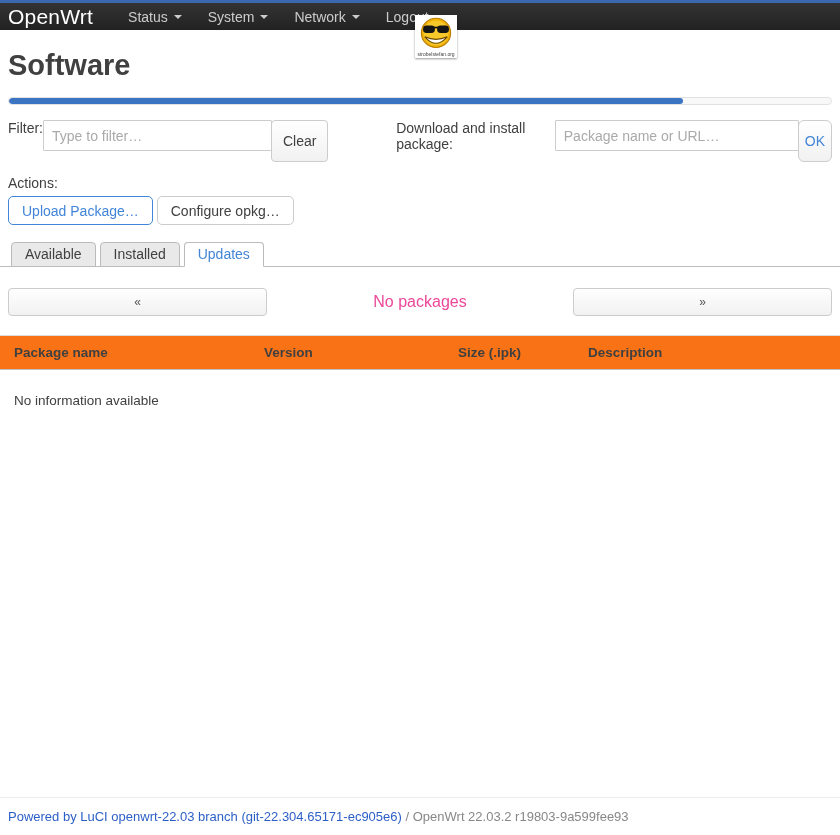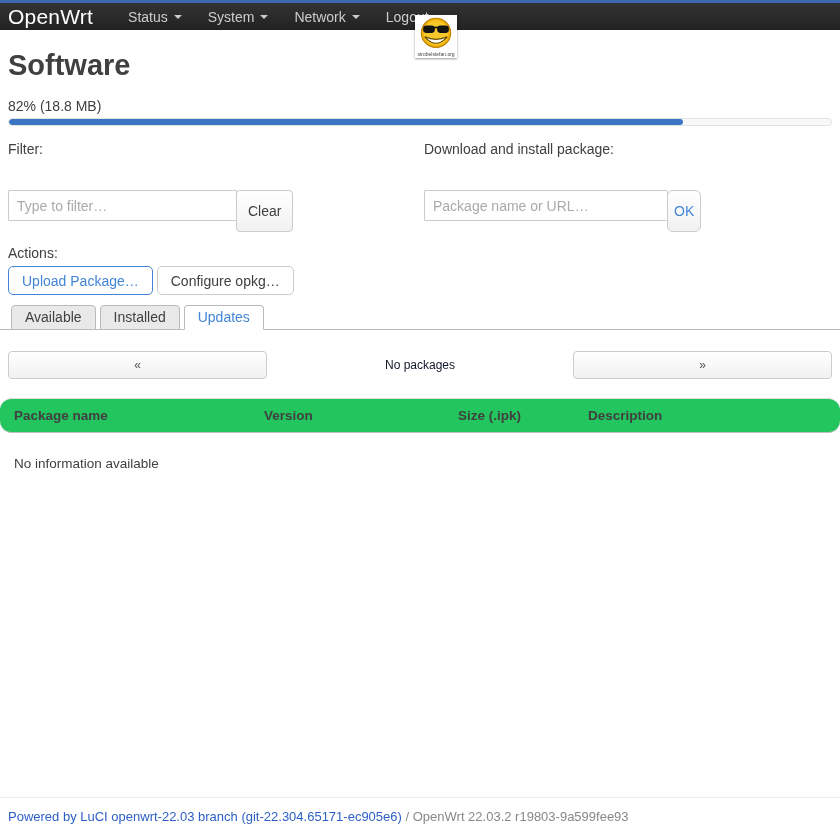--- a/index.html
+++ b/index.html
@@ -46,21 +46,21 @@
   main{padding:0 8px;}
   h1{font-size:29px;font-weight:bold;margin:19px 0 15px;color:var(--text);}
   .fs-label,.fs-value{font-size:14px;line-height:18px;}
   .progress{
     margin-top:3px;height:8px;border:1px solid #e2e2e2;border-radius:4px;
     background:#f8f8f8;overflow:hidden;
   }
   .progress-fill{height:100%;background:var(--progress);border-radius:4px;}
   
   .controls{display:flex;margin-top:15px;}
-  .ctl-group{display:flex;flex-direction:column;gap:28px;}
+  .ctl-group{display:flex;flex-direction:row;}
   .ctl-group.left{width:416px;}
   .ctl-label{margin-bottom:5px;font-size:14px;}
   .input-row{display:flex;align-items:stretch;}
   input[type=text]{
     height:31px;border:1px solid var(--border);border-radius:1px;
     padding:0 8px;font-size:14px;color:var(--text);outline:none;
     font-family:"Liberation Sans",sans-serif;
   }
   input[type=text]::placeholder{color:#aaa;}
   .flt-input{width:229px;}
@@ -72,39 +72,38 @@
   }
   .btn-attached{height:42px;margin-left:-1px;padding:0 11px;}
   .btn-ok{color:var(--accent);padding:0 6px;border-radius:6px;}
   
   .actions{margin-top:13px;}
   .action-row{display:flex;margin-top:5px;}
   .btn-action{height:29px;padding:0 13px;margin-right:4px;background:#fff;border-radius:5px;}
   .btn-green{color:var(--green);border-color:var(--green);}
   .btn-blue{color:var(--accent);border-color:var(--accent);}
   
-  .tabs{margin-top:10px;border-bottom:1px solid #bbb;display:flex;padding-left:3px;margin-left:-8px;margin-right:-8px;}
+  .tabs{margin-top:17px;border-bottom:1px solid #bbb;display:flex;padding-left:3px;margin-left:-8px;margin-right:-8px;}
   .tabs{padding-left:11px;}
   .tab{
     font-size:14px;padding:3px 13px 4px;margin-right:4px;margin-bottom:-1px;
     border:1px solid #bbb;border-radius:4px 4px 0 0;background:#e9e9e9;
     color:var(--text);cursor:pointer;
   }
   .tab.active{background:#fff;color:var(--accent);border-bottom:1px solid #fff;}
   
   .pager{display:flex;align-items:center;justify-content:space-between;margin-top:21px;}
   .pager-btn{width:259px;height:28px;color:#555;font-size:12px;line-height:1;}
-  .pager-status{font-size:12px;color:#0f172a;}
+  .pager-status{font-size:16px;color:#ec4899;}
   
   .pkg-table{margin:19px -8px 0;}
   .thead{
     display:grid;grid-template-columns:250px 194px 130px 1fr;
-    background:#22c55e;border-top:1px solid #ddd;border-bottom:1px solid #bfbfbf;
+    background:#f97316;border-top:1px solid #ddd;border-bottom:1px solid #bfbfbf;
     padding:9px 0;
-    border-radius:12px;
   }
   .th{font-weight:bold;font-size:13.5px;padding-left:14px;color:var(--text);}
   .empty-msg{margin:23px 0 0 14px;font-size:13.5px;}
   
   footer{
     position:absolute;left:0;bottom:0;width:100%;
     border-top:1px solid #ececec;padding:11px 8px;font-size:13px;
   }
   footer a{color:var(--link);text-decoration:none;cursor:pointer;}
   .footer-rest{color:#888;}
@@ -141,21 +140,20 @@
       <path d="M12 35 Q32 58 52 35 Q32 44 12 35 Z" fill="#fff" stroke="#6b4a00" stroke-width="2"></path>
     </svg>
     <div class="logo-caption">strobelstefan.org</div>
   </div>
 </header>
 
 <main>
   <h1>Software</h1>
 
   <section>
-    <div class="fs-value">82% (18.8 MB)</div>
     <div class="progress">
       <div class="progress-fill" style="width: 82%;"></div>
     </div>
   </section>
 
   <div class="controls">
     <div class="ctl-group left">
       <div class="ctl-label">Filter:</div>
       <div class="input-row">
         <input type="text" class="flt-input" placeholder="Type to filter…" style="">

